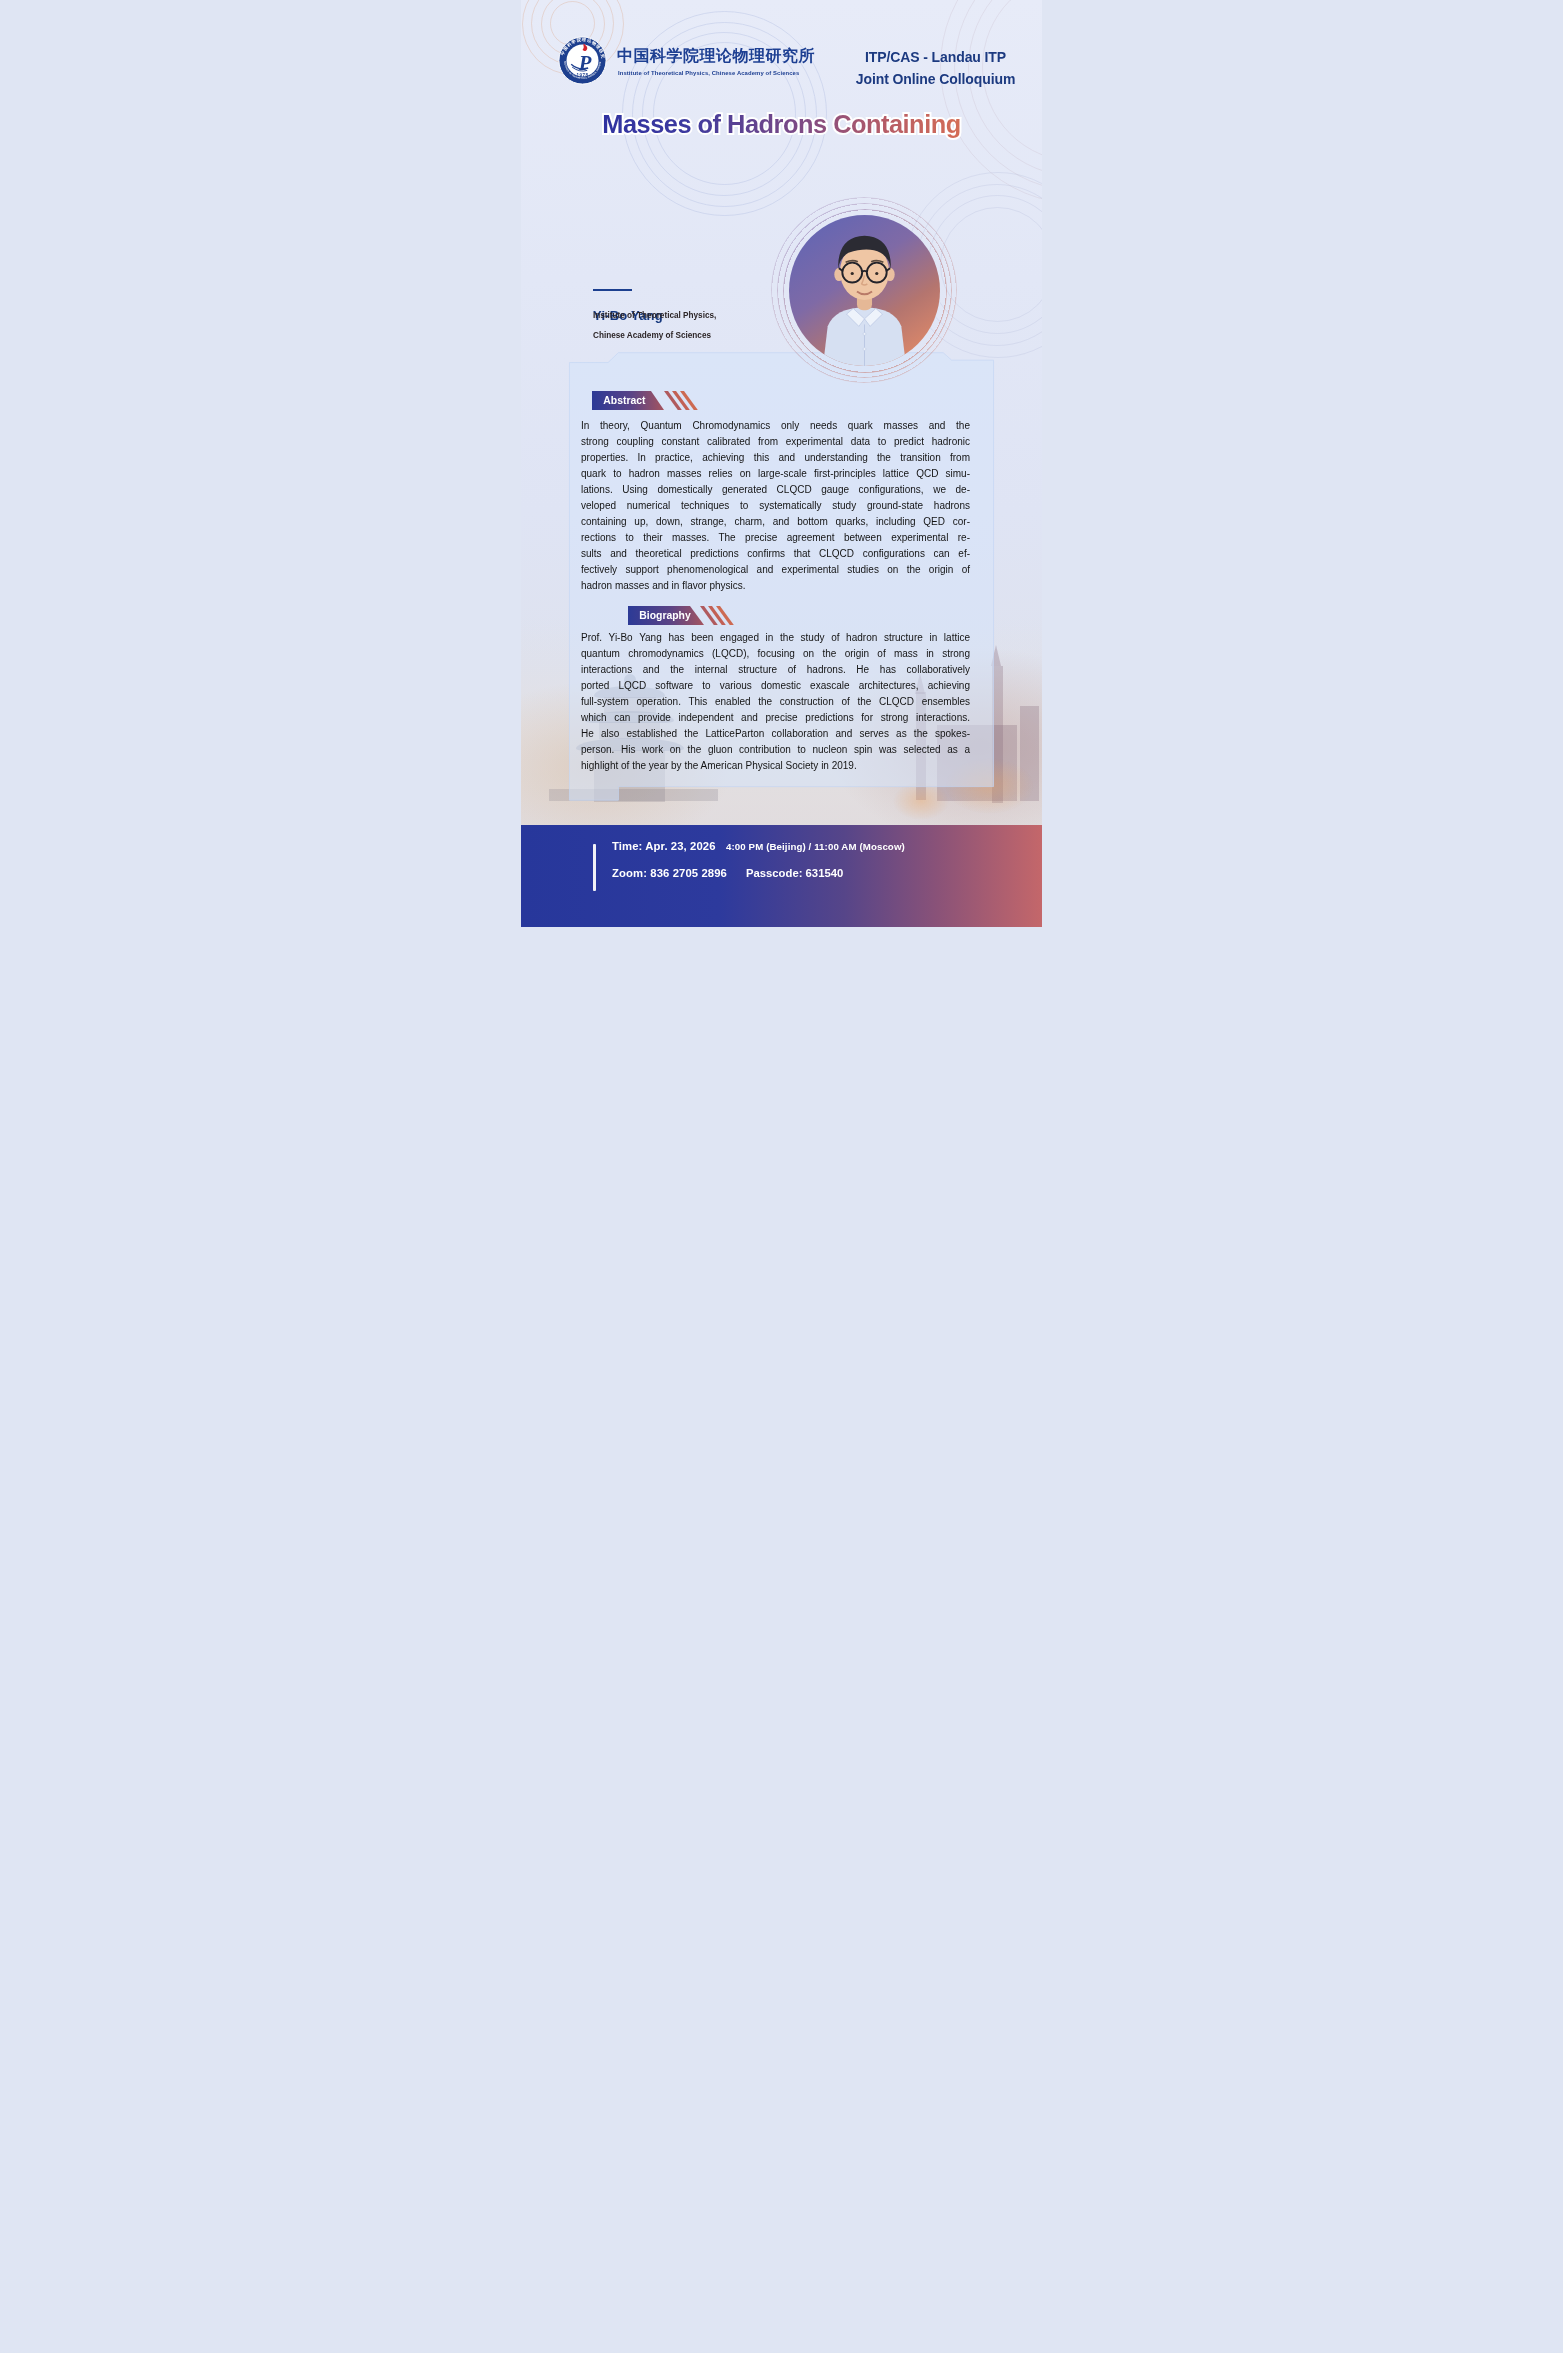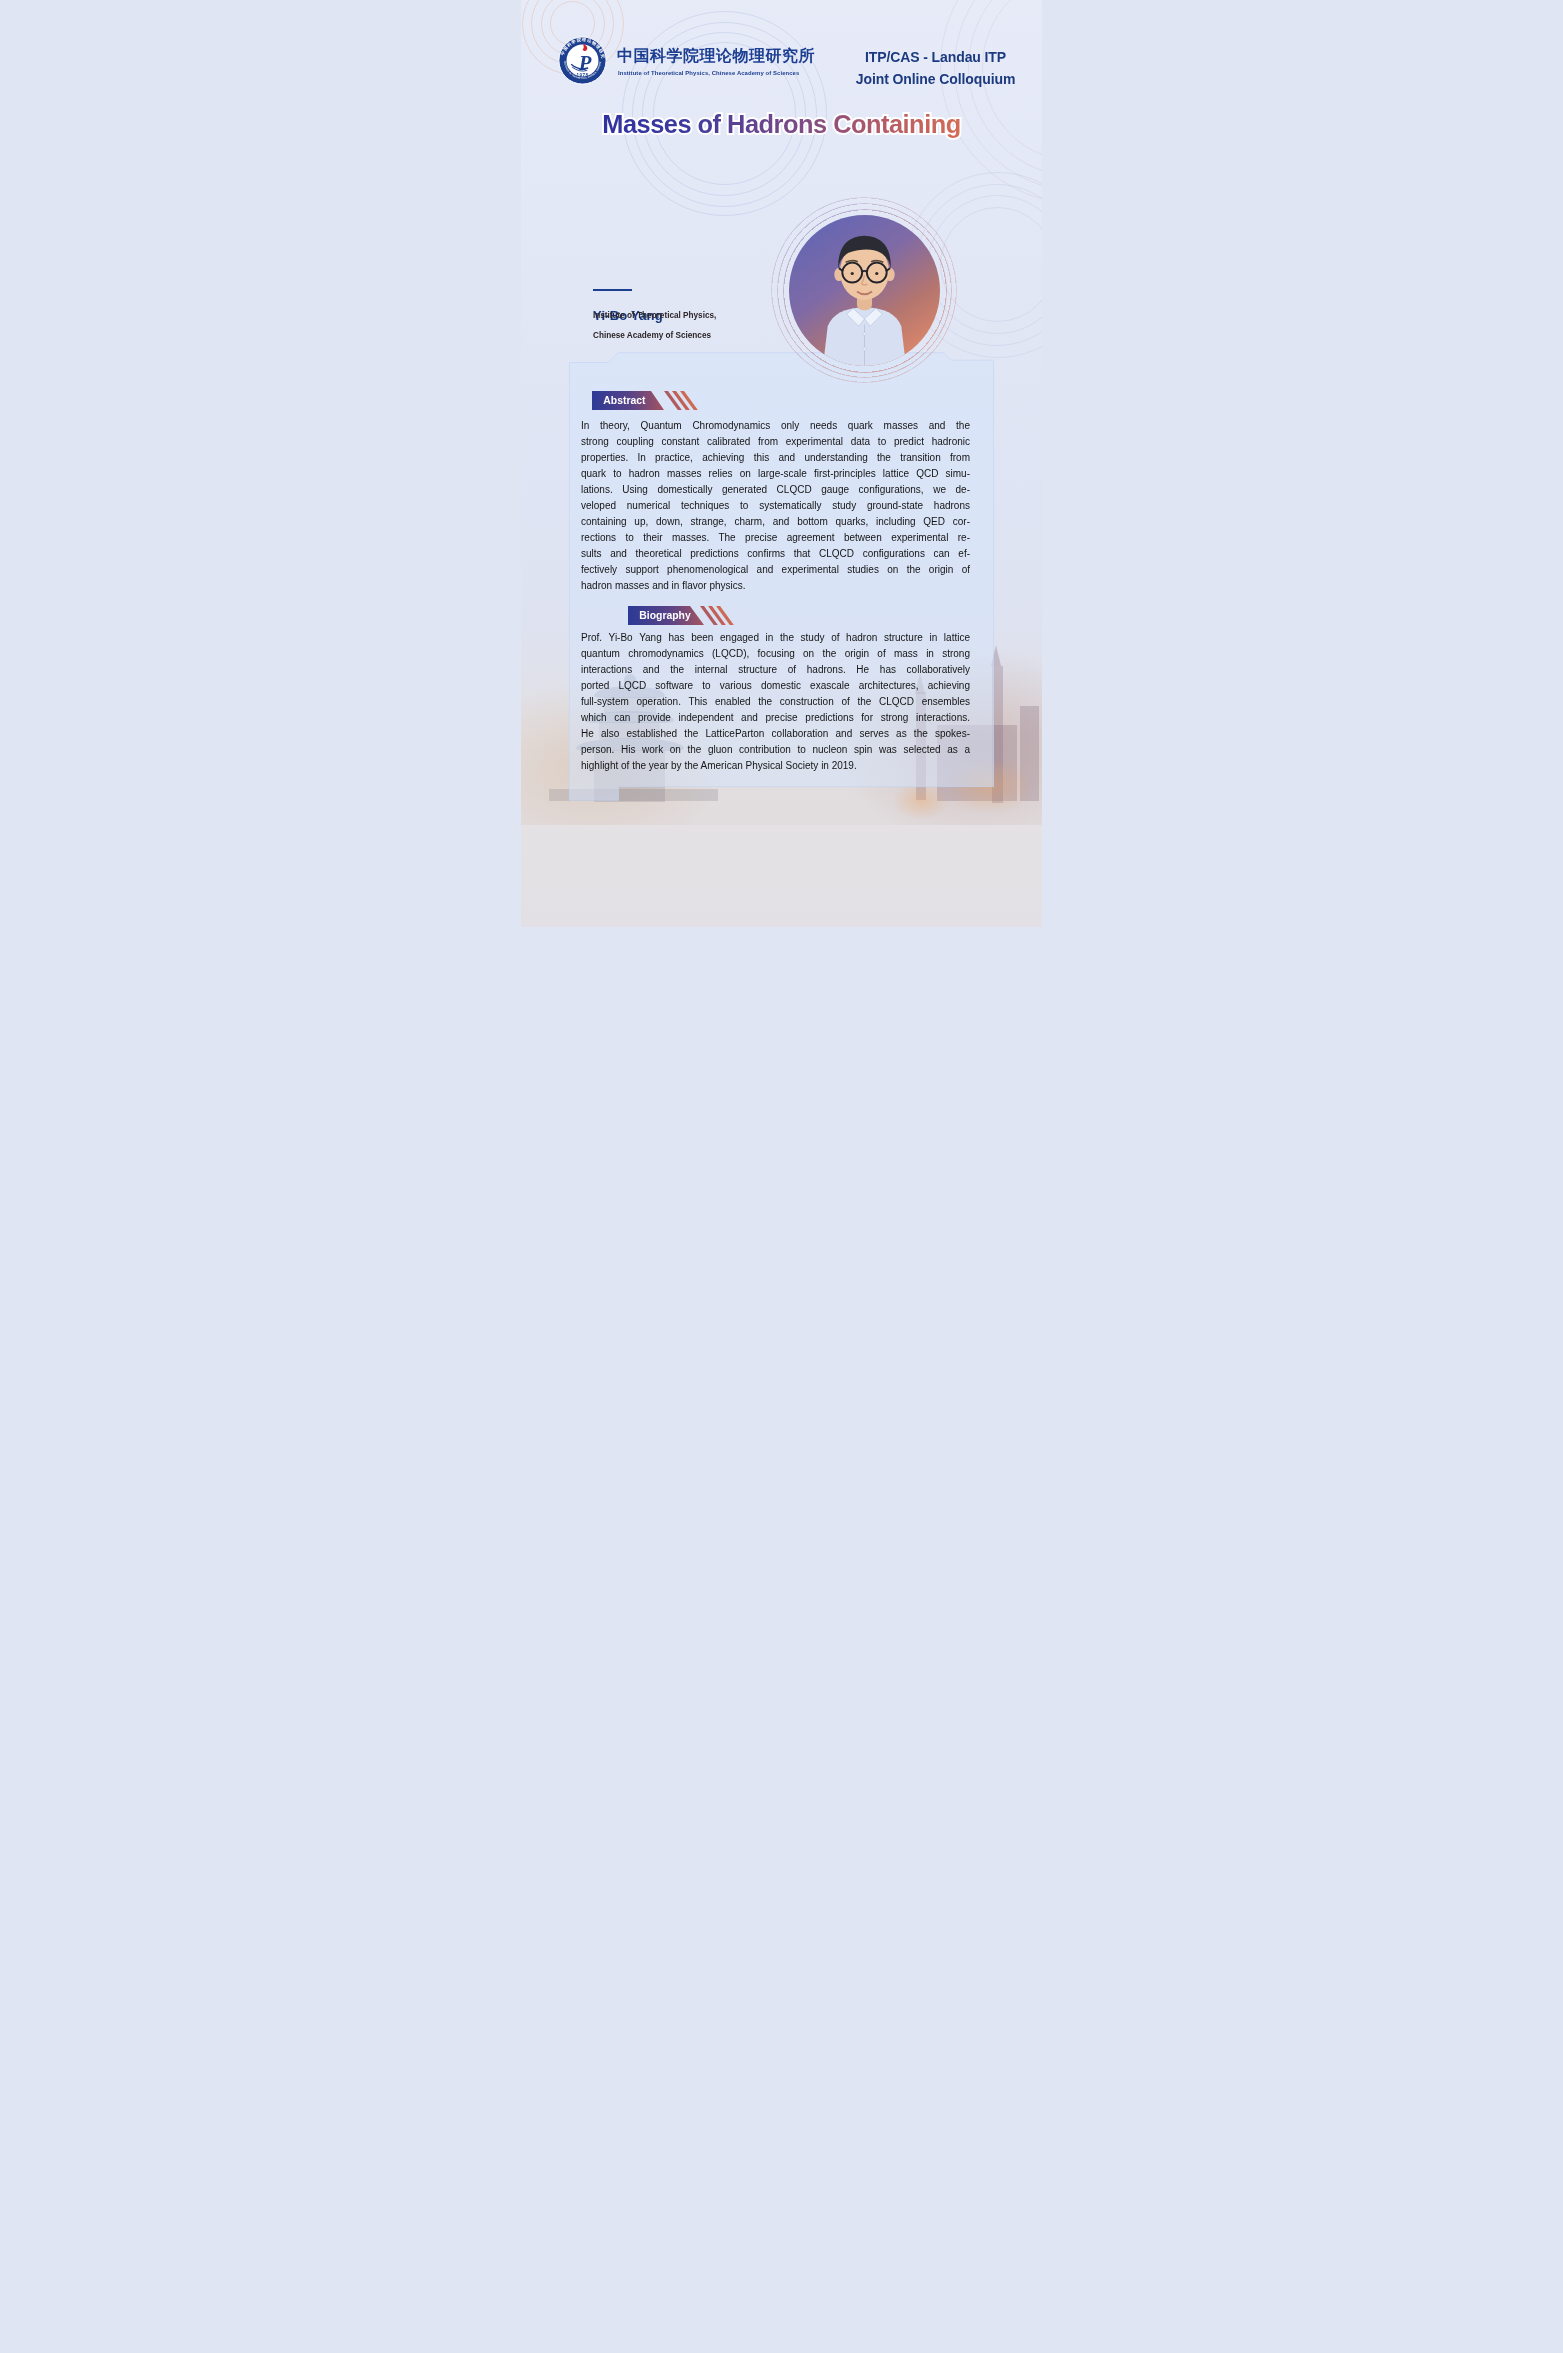--- a/index.html
+++ b/index.html
@@ -245,15 +245,26 @@
       <div class="jline">quantum chromodynamics (LQCD), focusing on the origin of mass in strong</div>
       <div class="jline">interactions and the internal structure of hadrons. He has collaboratively</div>
       <div class="jline">ported LQCD software to various domestic exascale architectures, achieving</div>
       <div class="jline">full-system operation. This enabled the construction of the CLQCD ensembles</div>
       <div class="jline">which can provide independent and precise predictions for strong interactions.</div>
       <div class="jline">He also established the LatticeParton collaboration and serves as the spokes-</div>
       <div class="jline">person. His work on the gluon contribution to nucleon spin was selected as a</div>
       <div class="jline last">highlight of the year by the American Physical Society in 2019.</div>
     </div>
 
+  <div class="abs footer">
+    <div class="fbar"></div>
+    <div class="fline fline1">
+      <span class="f-big">Time: Apr. 23, 2026</span>
+      <span class="f-mid">4:00 PM (Beijing) / 11:00 AM (Moscow)</span>
+    </div>
+    <div class="fline fline2">
+      <span class="f-big">Zoom: 836 2705 2896</span>
+      <span class="f-gap">Passcode: 631540</span>
+    </div>
+  </div>
 
 </div>
 
 
 </body></html>

